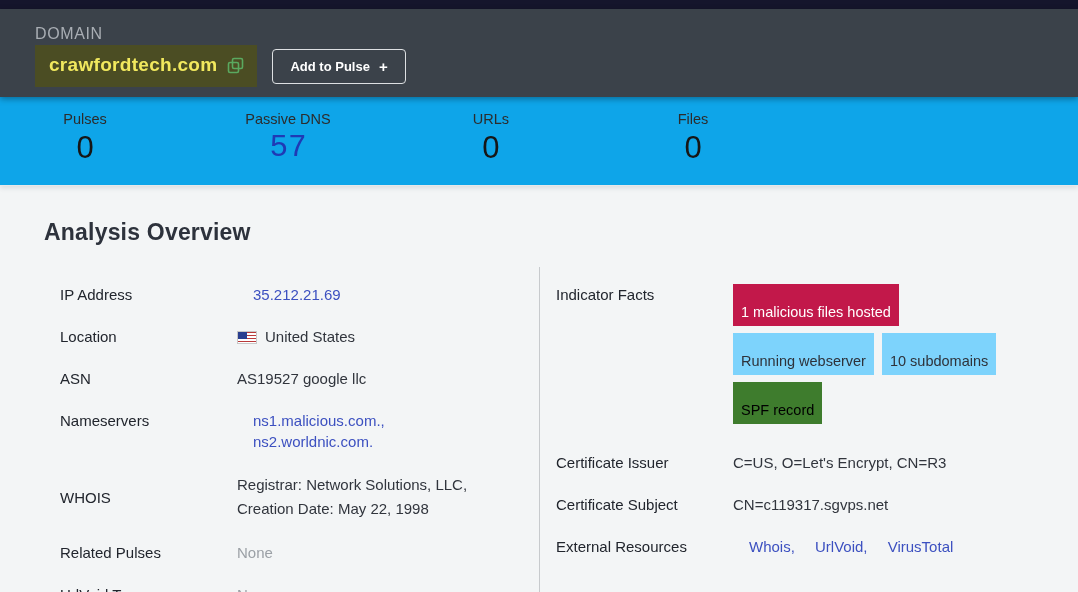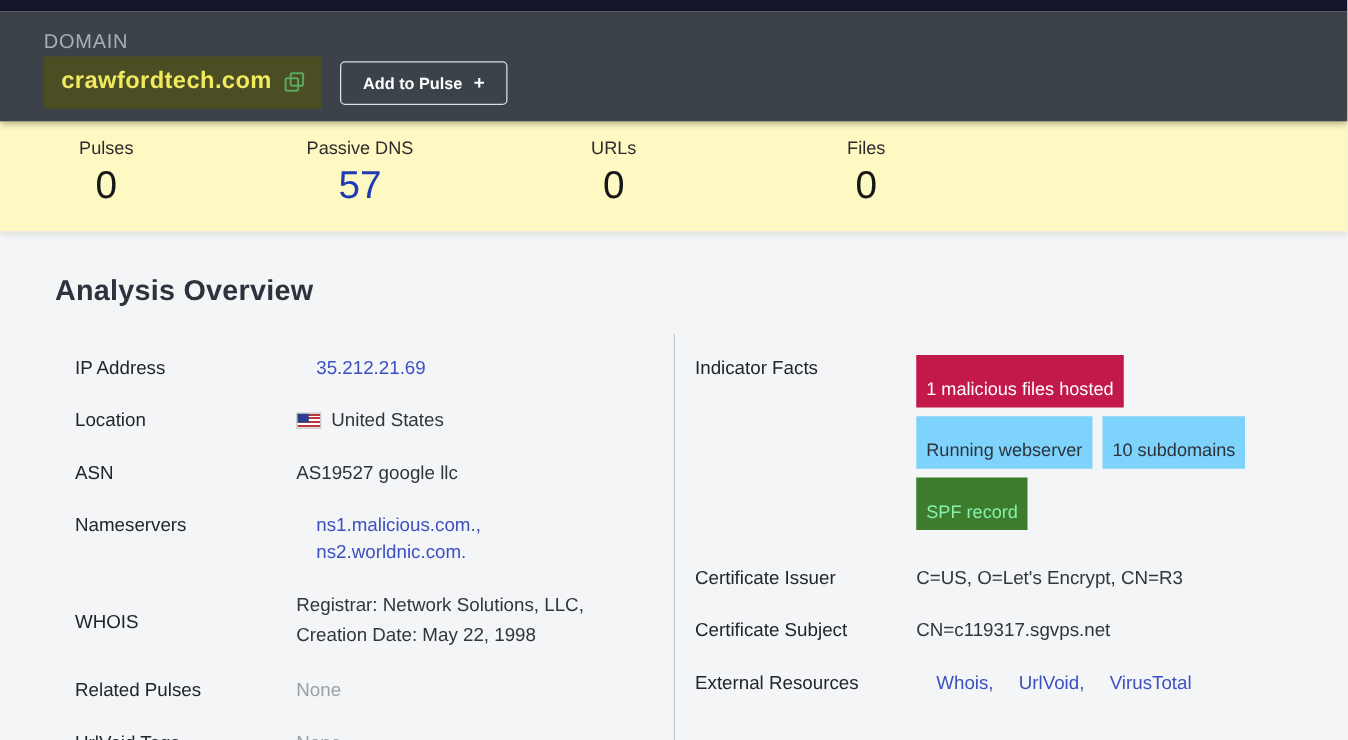--- a/index.html
+++ b/index.html
@@ -14,30 +14,30 @@
   .domain-row { margin-top:2px; display:flex; align-items:center; }
   .domain-highlight { background:#4b4d23; padding:9px 13px 11px 14px; display:flex; align-items:center; gap:10px; }
   .domain-text { color:#f1e95e; font-weight:bold; font-size:19px; letter-spacing:.3px; }
   .copy-icon { width:17px; height:17px; cursor:pointer; display:block; }
   .pulse-btn { margin-left:15px; background:transparent; border:1.5px solid #dde0e2; border-radius:4px;
                color:#ffffff; font-family:inherit; font-size:13px; font-weight:bold; padding:9px 17px;
                display:flex; align-items:center; gap:9px; cursor:pointer; }
   .pulse-btn .plus { font-size:15px; font-weight:bold; line-height:1; }
 
   
-  .stats-bar { height:89px; background:#fef9c3; position:relative; z-index:2;
+  .stats-bar { height:89px; background:#0ea5e9; position:relative; z-index:2;
                border-bottom:1px solid #e6e8ea; box-shadow:0 2px 5px rgba(40,50,60,0.12); }
   .stat { position:absolute; top:14px; transform:translateX(-50%); text-align:center; }
   .stat:nth-of-type(1){ left:85px; }
   .stat:nth-of-type(2){ left:288px; }
   .stat:nth-of-type(3){ left:491px; }
   .stat:nth-of-type(4){ left:693px; }
   .stat-label { font-size:14.5px; color:#2c2c2c; }
   .stat-value { margin-top:3px; font-size:31px; color:#161616; }
-  .stat-value.link { color:#1f3ab5; cursor:pointer; }
+  .stat-value.link { color:#1f3ab5; cursor:pointer;font-family:Liberation Mono, monospace; }
 
   
   .content { height:406px; background:#f3f5f6; display:flex; flex-direction:column; }
   .page-title { margin:33px 0 0 44px; font-size:23px; font-weight:bold; color:#2d323c; letter-spacing:.2px; }
   .columns { flex:1; display:flex; margin-top:21px; }
   .col { padding-top:17px; }
   .col-left { width:539px; padding-left:60px; padding-right:40px; }
   .col-right { flex:1; border-left:1px solid #c7cacd; padding-left:16px; padding-right:20px; }
 
   .row { display:flex; align-items:flex-start; margin-bottom:21px; font-size:15px; line-height:21px; }
@@ -52,21 +52,21 @@
   .flag { display:inline-block; width:20px; height:13px; margin-right:8px; vertical-align:-2px; position:relative;
           background:repeating-linear-gradient(180deg, #b93a3a 0 1.5px, #ffffff 1.5px 3px);
           border:0.5px solid #c8c8c8; }
   .flag::after { content:""; position:absolute; left:0; top:0; width:9px; height:7px; background:#2a3f8f; }
 
   
   .badges { display:flex; flex-wrap:wrap; max-width:292px; }
   .badge { display:inline-block; padding:18px 8px 3px; margin:0 8px 7px 0; font-size:14.5px; white-space:nowrap; }
   .badge-danger  { background:#c2184a; color:#ffffff; }
   .badge-neutral { background:#7dd3fc; color:#2e323a; }
-  .badge-success { background:#3e7c2d; color:#86efac; }
+  .badge-success { background:#3e7c2d; color:#000000; }
 </style>
 </head>
 <body>
 
 <div class="top-strip"></div>
 
 <div class="header">
   <div class="kicker">DOMAIN</div>
   <div class="domain-row">
     <div class="domain-highlight">

